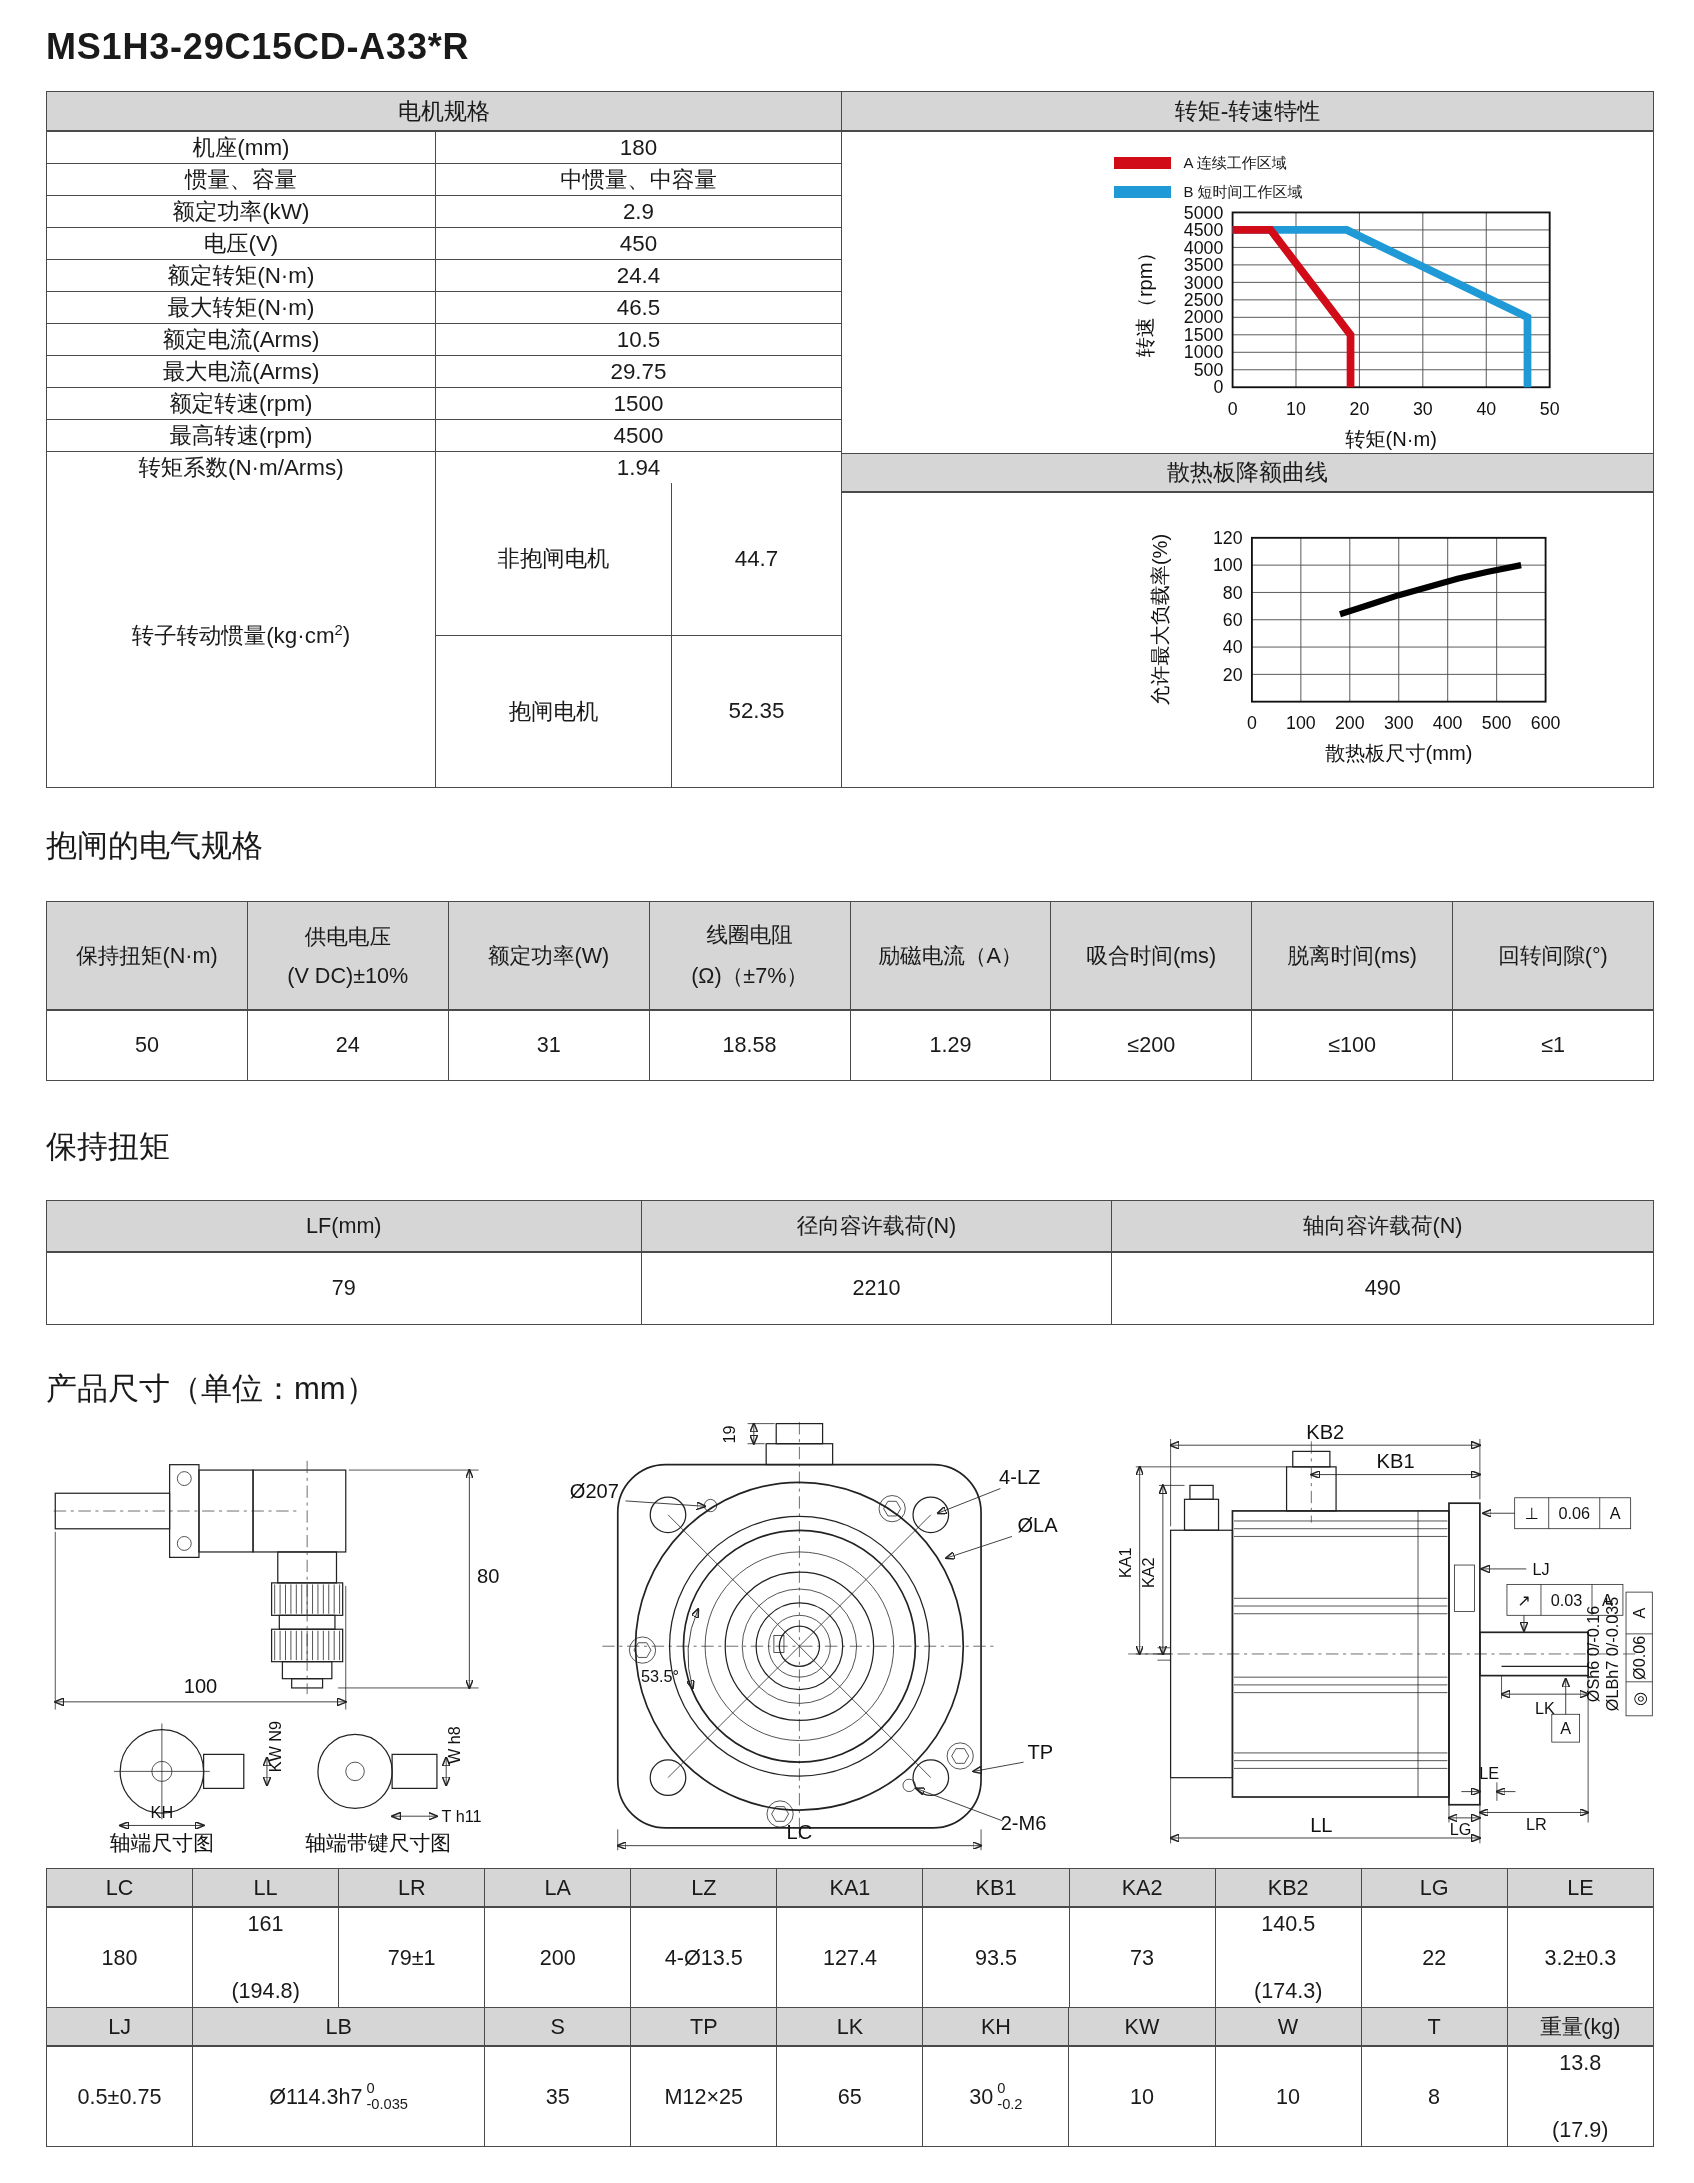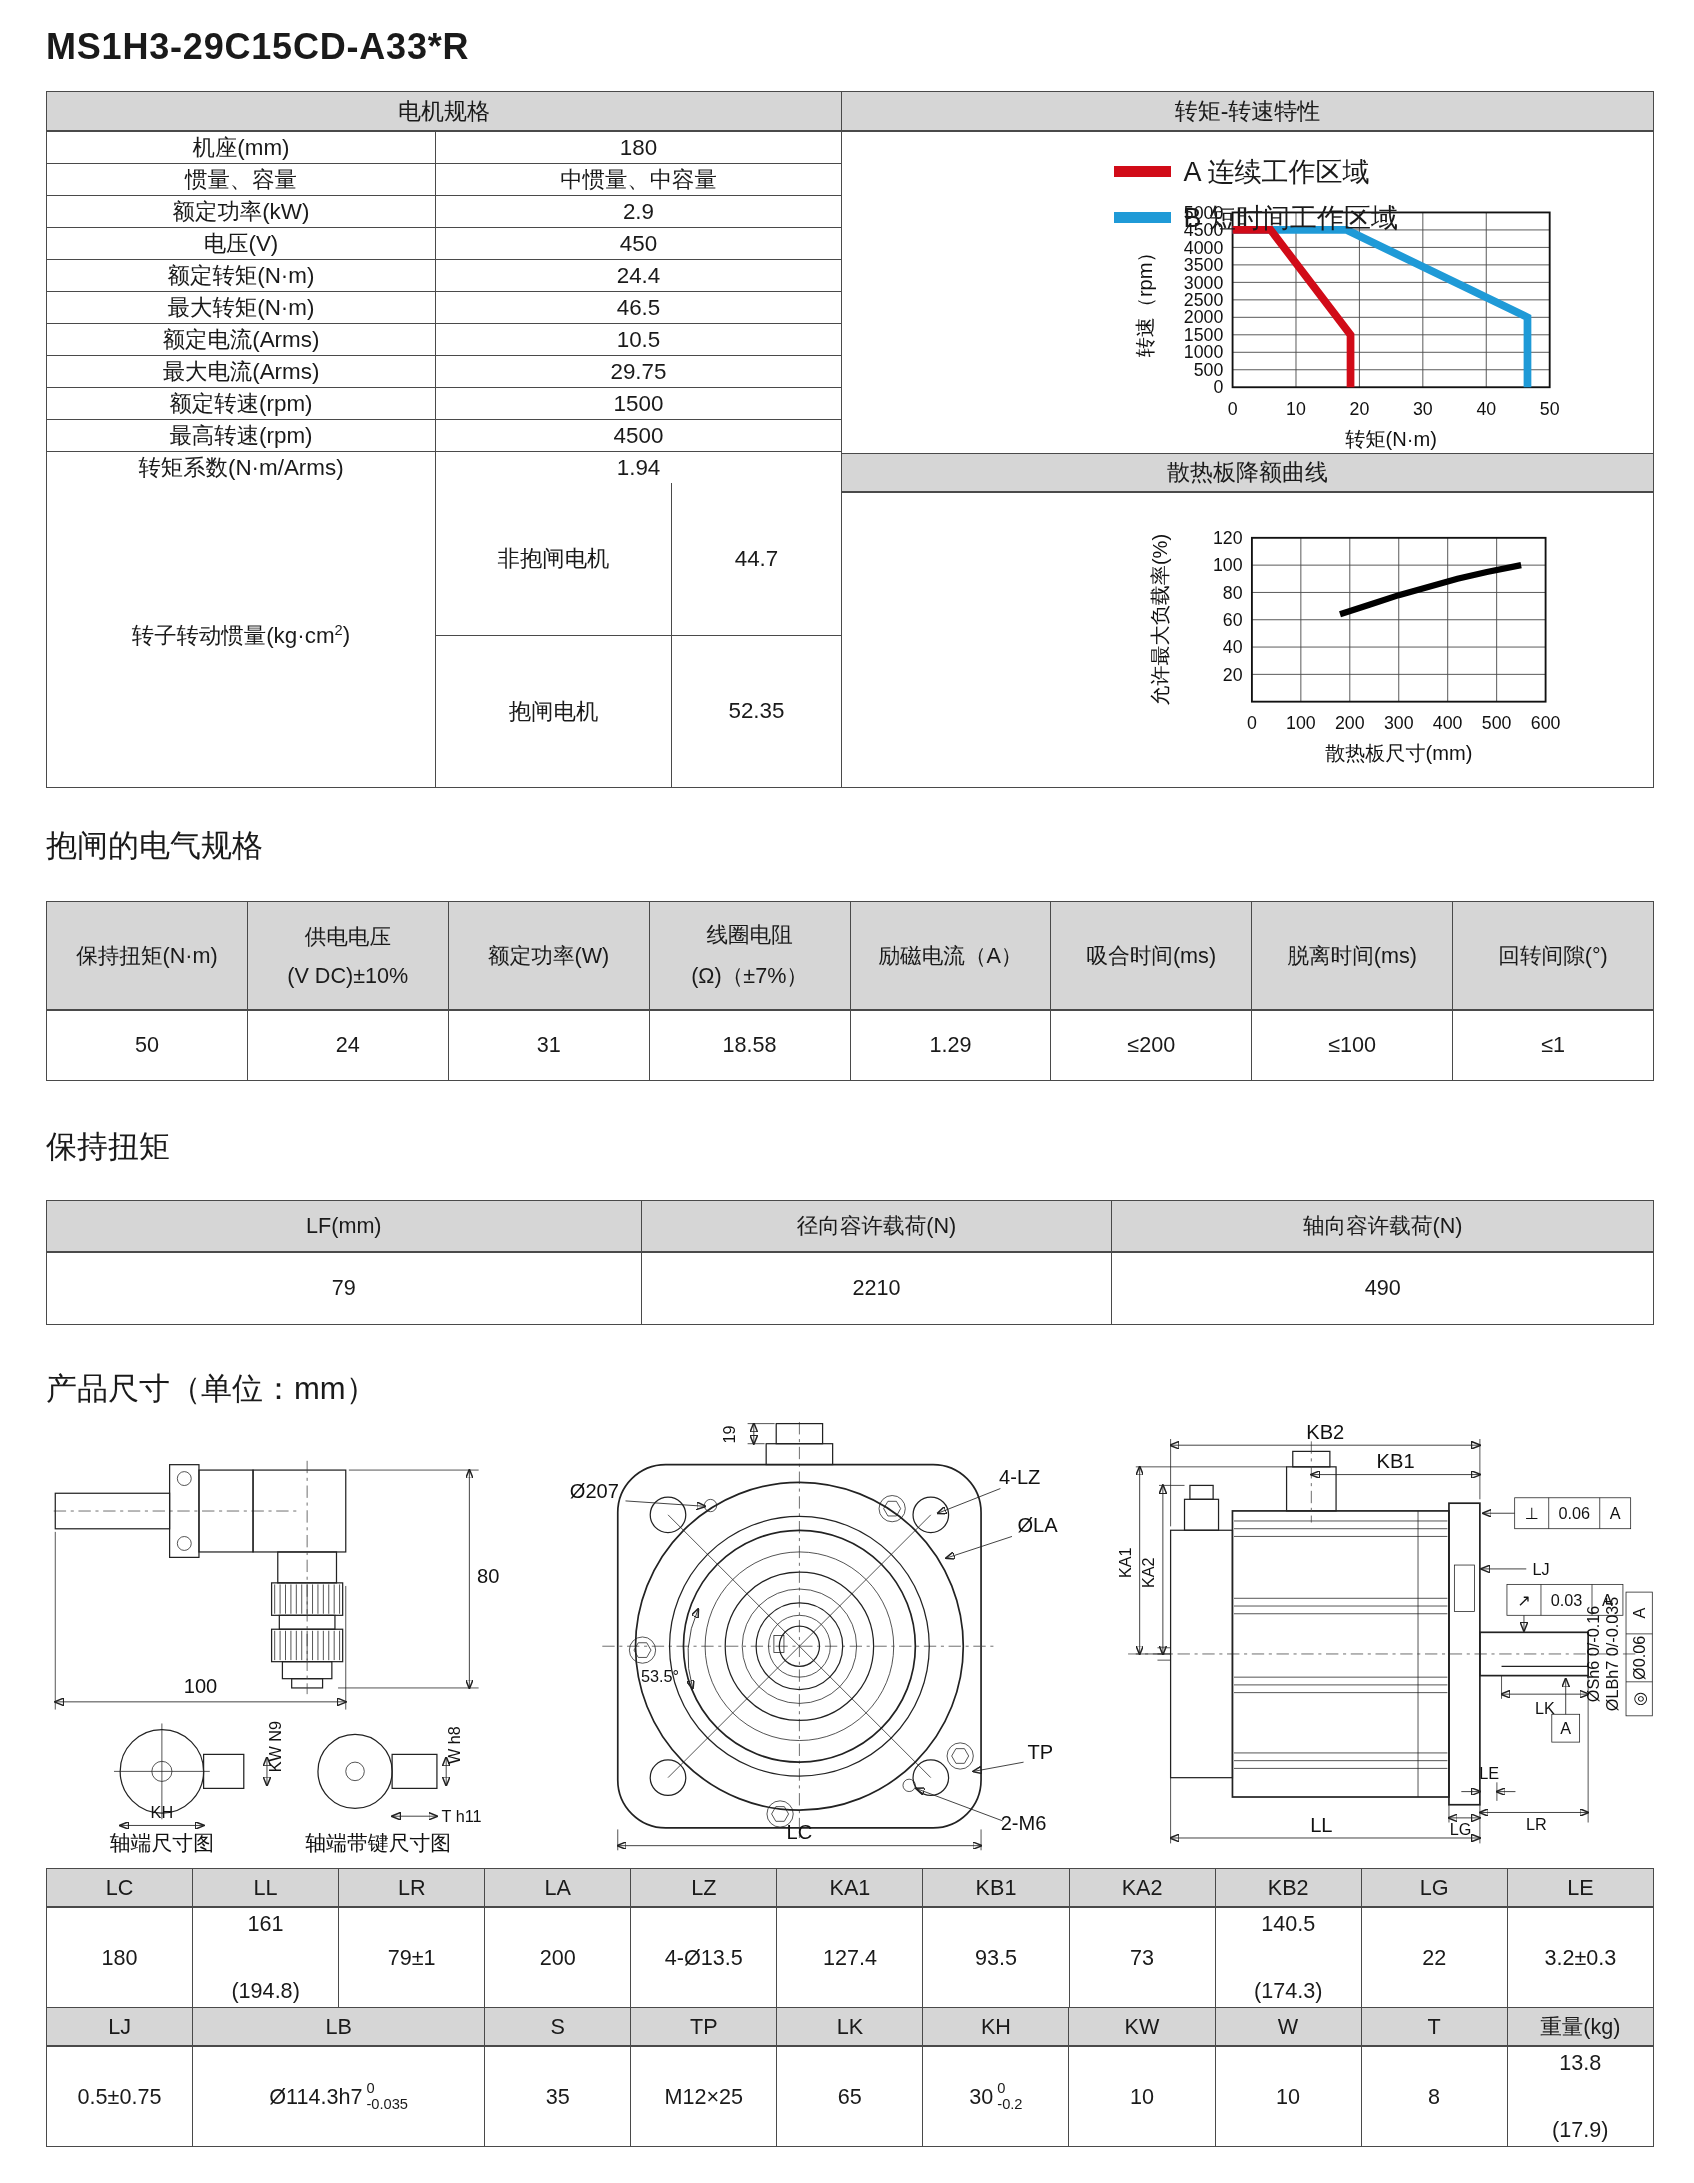--- a/index.html
+++ b/index.html
@@ -28,21 +28,21 @@
   .isub.last{border-bottom:none;}
   .isub-l{width:236px;border-right:0.8px solid var(--bd);display:flex;align-items:center;justify-content:center;}
   .isub-v{flex:1;display:flex;align-items:center;justify-content:center;}
   .chart-box{height:321px;flex:none;position:relative;}
   .chart-box2{flex:1;position:relative;border-top:0;}
   .chart-box svg,.chart-box2 svg{position:absolute;left:0;top:0;display:block;}
   .mt-header.second{border-top:1.5px solid var(--bd);}
   #ts-legend{position:absolute;left:272px;top:21.6px;display:flex;flex-direction:column;gap:10px;z-index:2;}
   .lg-row{display:flex;align-items:center;}
   .lg-sw{width:57px;height:11.6px;margin-right:12.4px;display:inline-block;}
-  .lg-tx{font-size:27px;}
+  .lg-tx{font-size:15px;}
   svg text{font-family:"Liberation Sans","DejaVu Sans",sans-serif;fill:#111;}
 
   
   table{border-collapse:collapse;table-layout:fixed;width:1608px;border:1.5px solid var(--bd);}
   th,td{border:0.8px solid var(--bd);text-align:center;font-weight:400;font-size:21.6px;}
   thead th{background:var(--hdr);border-bottom:2.3px solid var(--bd);}
   .brake-table{margin-top:34px;}
   .brake-table th{height:108px;}
   .brake-table td{height:71px;}
   .bh2{margin-top:12.4px;}

